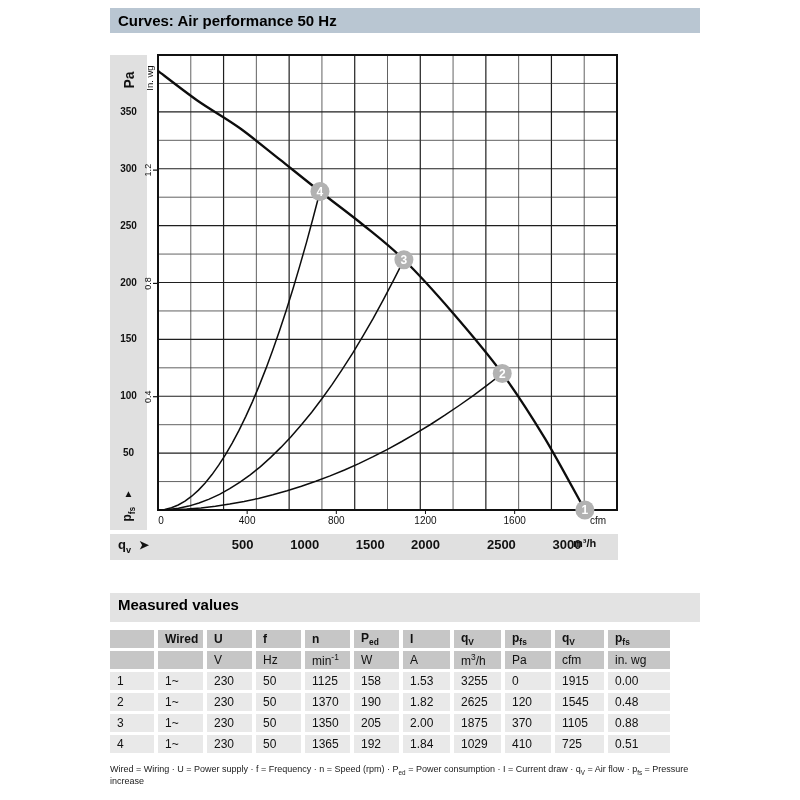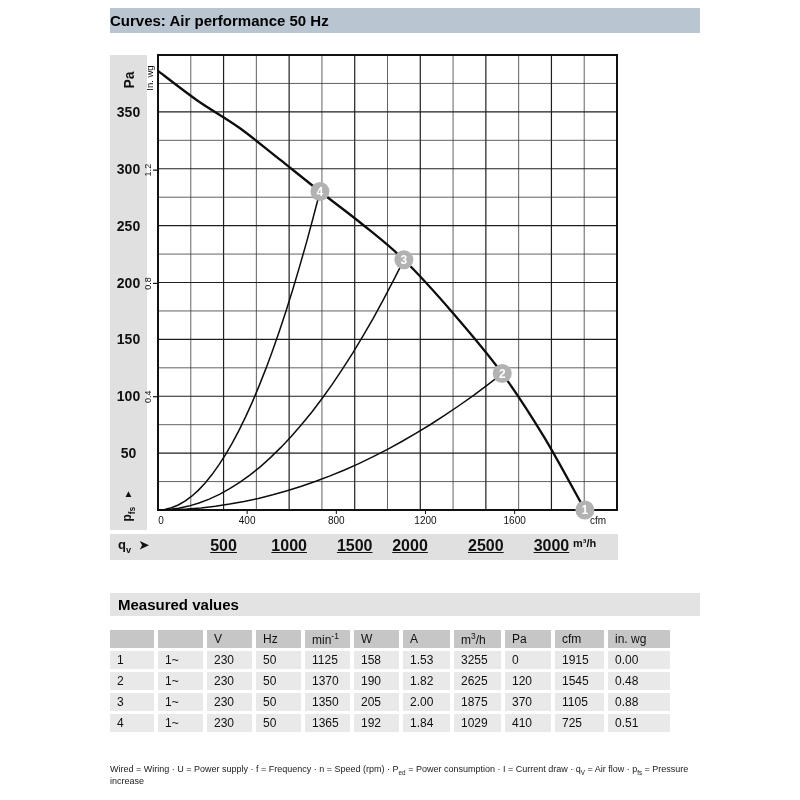--- a/index.html
+++ b/index.html
@@ -1,41 +1,41 @@
 <!DOCTYPE html>
 <html><head>
 <meta charset="utf-8">
 <style>
   html,body{margin:0;padding:0;background:#ffffff;}
   #page{position:relative;width:800px;height:800px;background:#fff;
         font-family:"Liberation Sans",sans-serif;color:#111;overflow:hidden;}
   .titlebar{position:absolute;left:110px;top:8px;width:590px;height:25px;
             background:#b9c6d2;font-size:15px;font-weight:bold;line-height:25px;
-            padding-left:0;box-sizing:border-box;color:#000;}
+            padding-left:8px;box-sizing:border-box;color:#000;}
   .vstrip{position:absolute;left:110px;top:55px;width:37px;height:475px;background:#e0e0e0;}
   .hstrip{position:absolute;left:110px;top:534px;width:508px;height:26px;background:#e0e0e0;}
   .pa-box{position:absolute;left:110px;top:57px;width:37px;height:46px;
           display:flex;align-items:center;justify-content:center;z-index:3;}
   .rot{transform:rotate(-90deg);display:inline-block;white-space:nowrap;}
   .pa-box span{font-weight:bold;font-size:14px;}
   #chart{position:absolute;left:100px;top:40px;z-index:2;}
   .pa-label{position:absolute;left:110px;width:37px;text-align:center;
-            font-weight:bold;font-size:14px;height:16px;line-height:16px;z-index:3;}
-  .m3h-label{position:absolute;top:537px;width:60px;text-align:center;
-             font-weight:bold;font-size:16px;z-index:3;text-decoration:underline;}
+            font-weight:bold;font-size:10px;height:16px;line-height:16px;z-index:3;}
+  .m3h-label{position:absolute;top:537px;width:60px;text-align:right;
+             font-weight:bold;font-size:13px;z-index:3;}
   .m3h-unit{position:absolute;left:573px;top:537px;width:46px;font-weight:bold;
             font-size:11px;z-index:3;}
   .qv-label{position:absolute;left:118px;top:537px;font-weight:bold;font-size:13px;z-index:3;}
   .qv-label .arrow{font-size:12px;margin-left:8px;}
   .pfs-wrap{position:absolute;left:110px;top:489px;width:37px;height:44px;z-index:3;
             display:flex;flex-direction:column;align-items:center;}
   .pfs-wrap .arrow{font-size:10px;line-height:10px;}
   .pfs-wrap .lbl{font-weight:bold;font-size:12px;margin-top:7px;}
   svg text{font-family:"Liberation Sans",sans-serif;}
-  .measured-bar{position:absolute;left:110px;top:593px;width:590px;height:23px;
+  .measured-bar{position:absolute;left:110px;top:593px;width:590px;height:29px;
                 background:#e3e3e3;font-size:15px;font-weight:bold;line-height:23px;
                 padding-left:8px;box-sizing:border-box;color:#000;}
   #mtable{position:absolute;left:106px;top:627px;border-collapse:separate;
           border-spacing:4px 3px;table-layout:fixed;}
   #mtable th,#mtable td{height:18px;padding:0 2px 0 7px;font-size:12px;text-align:left;
           overflow:hidden;white-space:nowrap;vertical-align:middle;}
   #mtable thead th{background:#c6c6c6;font-weight:bold;}
   #mtable thead tr.units th{font-weight:normal;}
   #mtable tbody td{background:#e9e9e9;font-weight:normal;}
   sub{font-size:70%;}  sup{font-size:70%;}
@@ -135,20 +135,33 @@
         <col style="width: 45px;">
         <col style="width: 45px;">
         <col style="width: 45px;">
         <col style="width: 47px;">
         <col style="width: 47px;">
         <col style="width: 46px;">
         <col style="width: 49px;">
         <col style="width: 62px;">
       </colgroup>
       <thead>
+        <tr>
+          <th></th>
+          <th>Wired</th>
+          <th>U</th>
+          <th>f</th>
+          <th>n</th>
+          <th>P<sub>ed</sub></th>
+          <th>I</th>
+          <th>q<sub>V</sub></th>
+          <th>p<sub>fs</sub></th>
+          <th>q<sub>V</sub></th>
+          <th>p<sub>fs</sub></th>
+        </tr>
         <tr class="units">
           <th></th>
           <th></th>
           <th>V</th>
           <th>Hz</th>
           <th>min<sup>-1</sup></th>
           <th>W</th>
           <th>A</th>
           <th>m<sup>3</sup>/h</th>
           <th>Pa</th>

